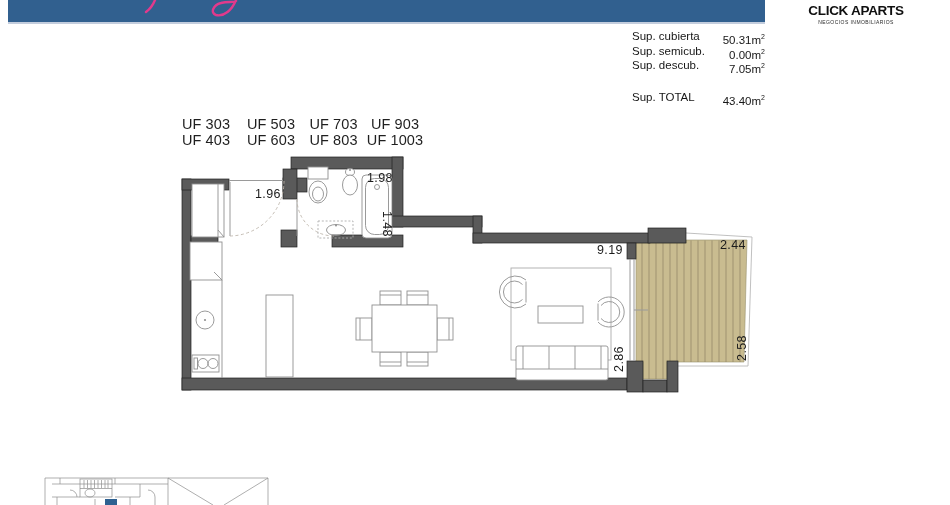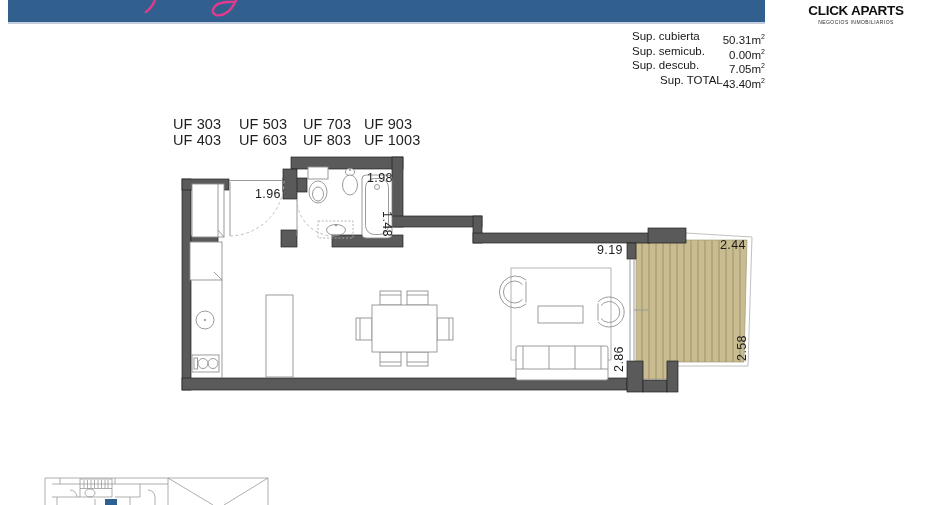--- a/index.html
+++ b/index.html
@@ -10,26 +10,26 @@
           border-bottom:2px solid #c3cddd;}
   .brand{position:absolute;left:798px;top:3px;width:116px;text-align:center;color:#101010;}
   .brand .name{font-size:13.5px;font-weight:800;letter-spacing:-0.3px;white-space:nowrap;}
   .brand .tagline{font-size:5px;letter-spacing:0.45px;margin-top:1px;color:#2a2a2a;white-space:nowrap;}
   
   .areas{position:absolute;left:632px;top:30px;width:133px;color:#161616;}
   .arow{display:flex;justify-content:space-between;height:14.6px;font-size:11.5px;line-height:13px;}
   .arow .lab{text-align:left;}
   .arow .val{text-align:right;white-space:nowrap;}
   .arow sup{font-size:7px;}
-  .total{justify-content:flex-end;}
+  .total{margin-top:17px;}
   
   .units{position:absolute;left:173px;top:116px;display:grid;
          grid-template-columns:66px 64px 61px 62px;grid-auto-rows:15.5px;
          font-size:14.5px;color:#1f1f1f;letter-spacing:0.1px;}
-  .units span{white-space:nowrap;}
+  .units span{white-space:nowrap;text-align:center;}
   
   .plansvg{position:absolute;left:0;top:0;width:950px;height:505px;}
   
   .dim{position:absolute;font-size:12.5px;color:#1c1c1c;letter-spacing:0.4px;white-space:nowrap;}
   .dim.rot-cw{transform:translate(-50%,-50%) rotate(90deg);}
   .dim.rot-ccw{transform:translate(-50%,-50%) rotate(-90deg);}
 </style>
 </head>
 <body>
 

